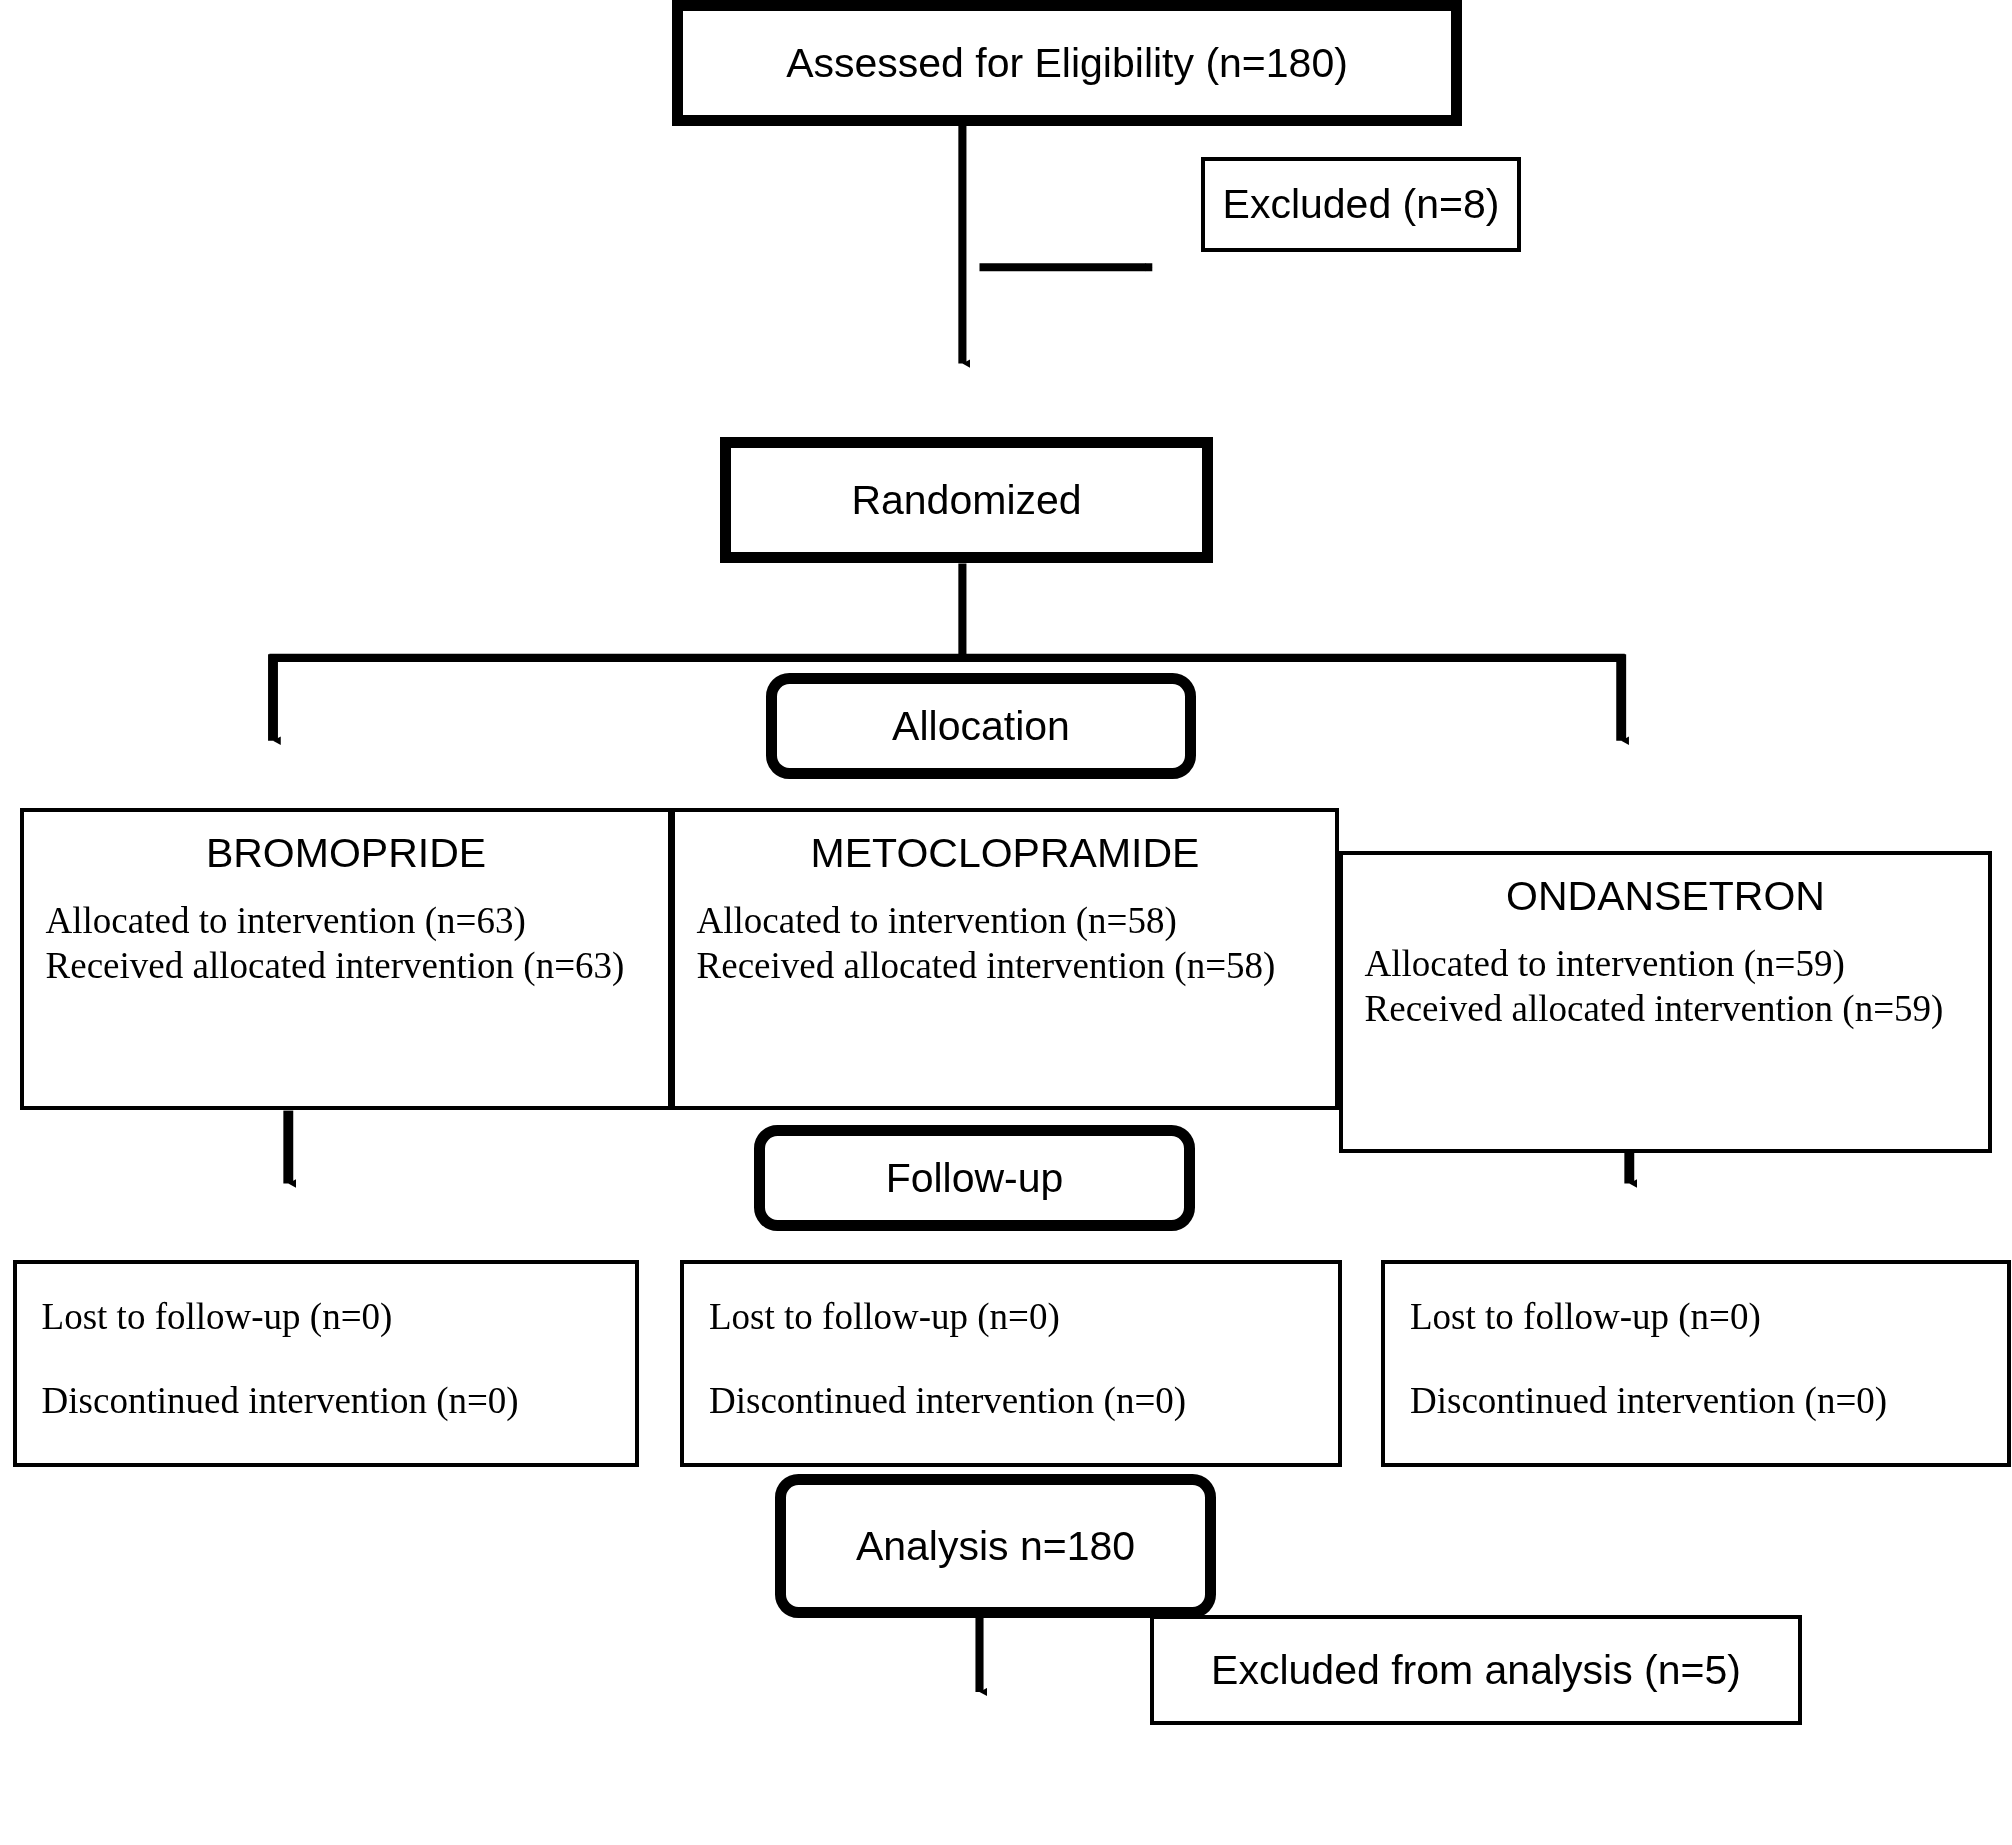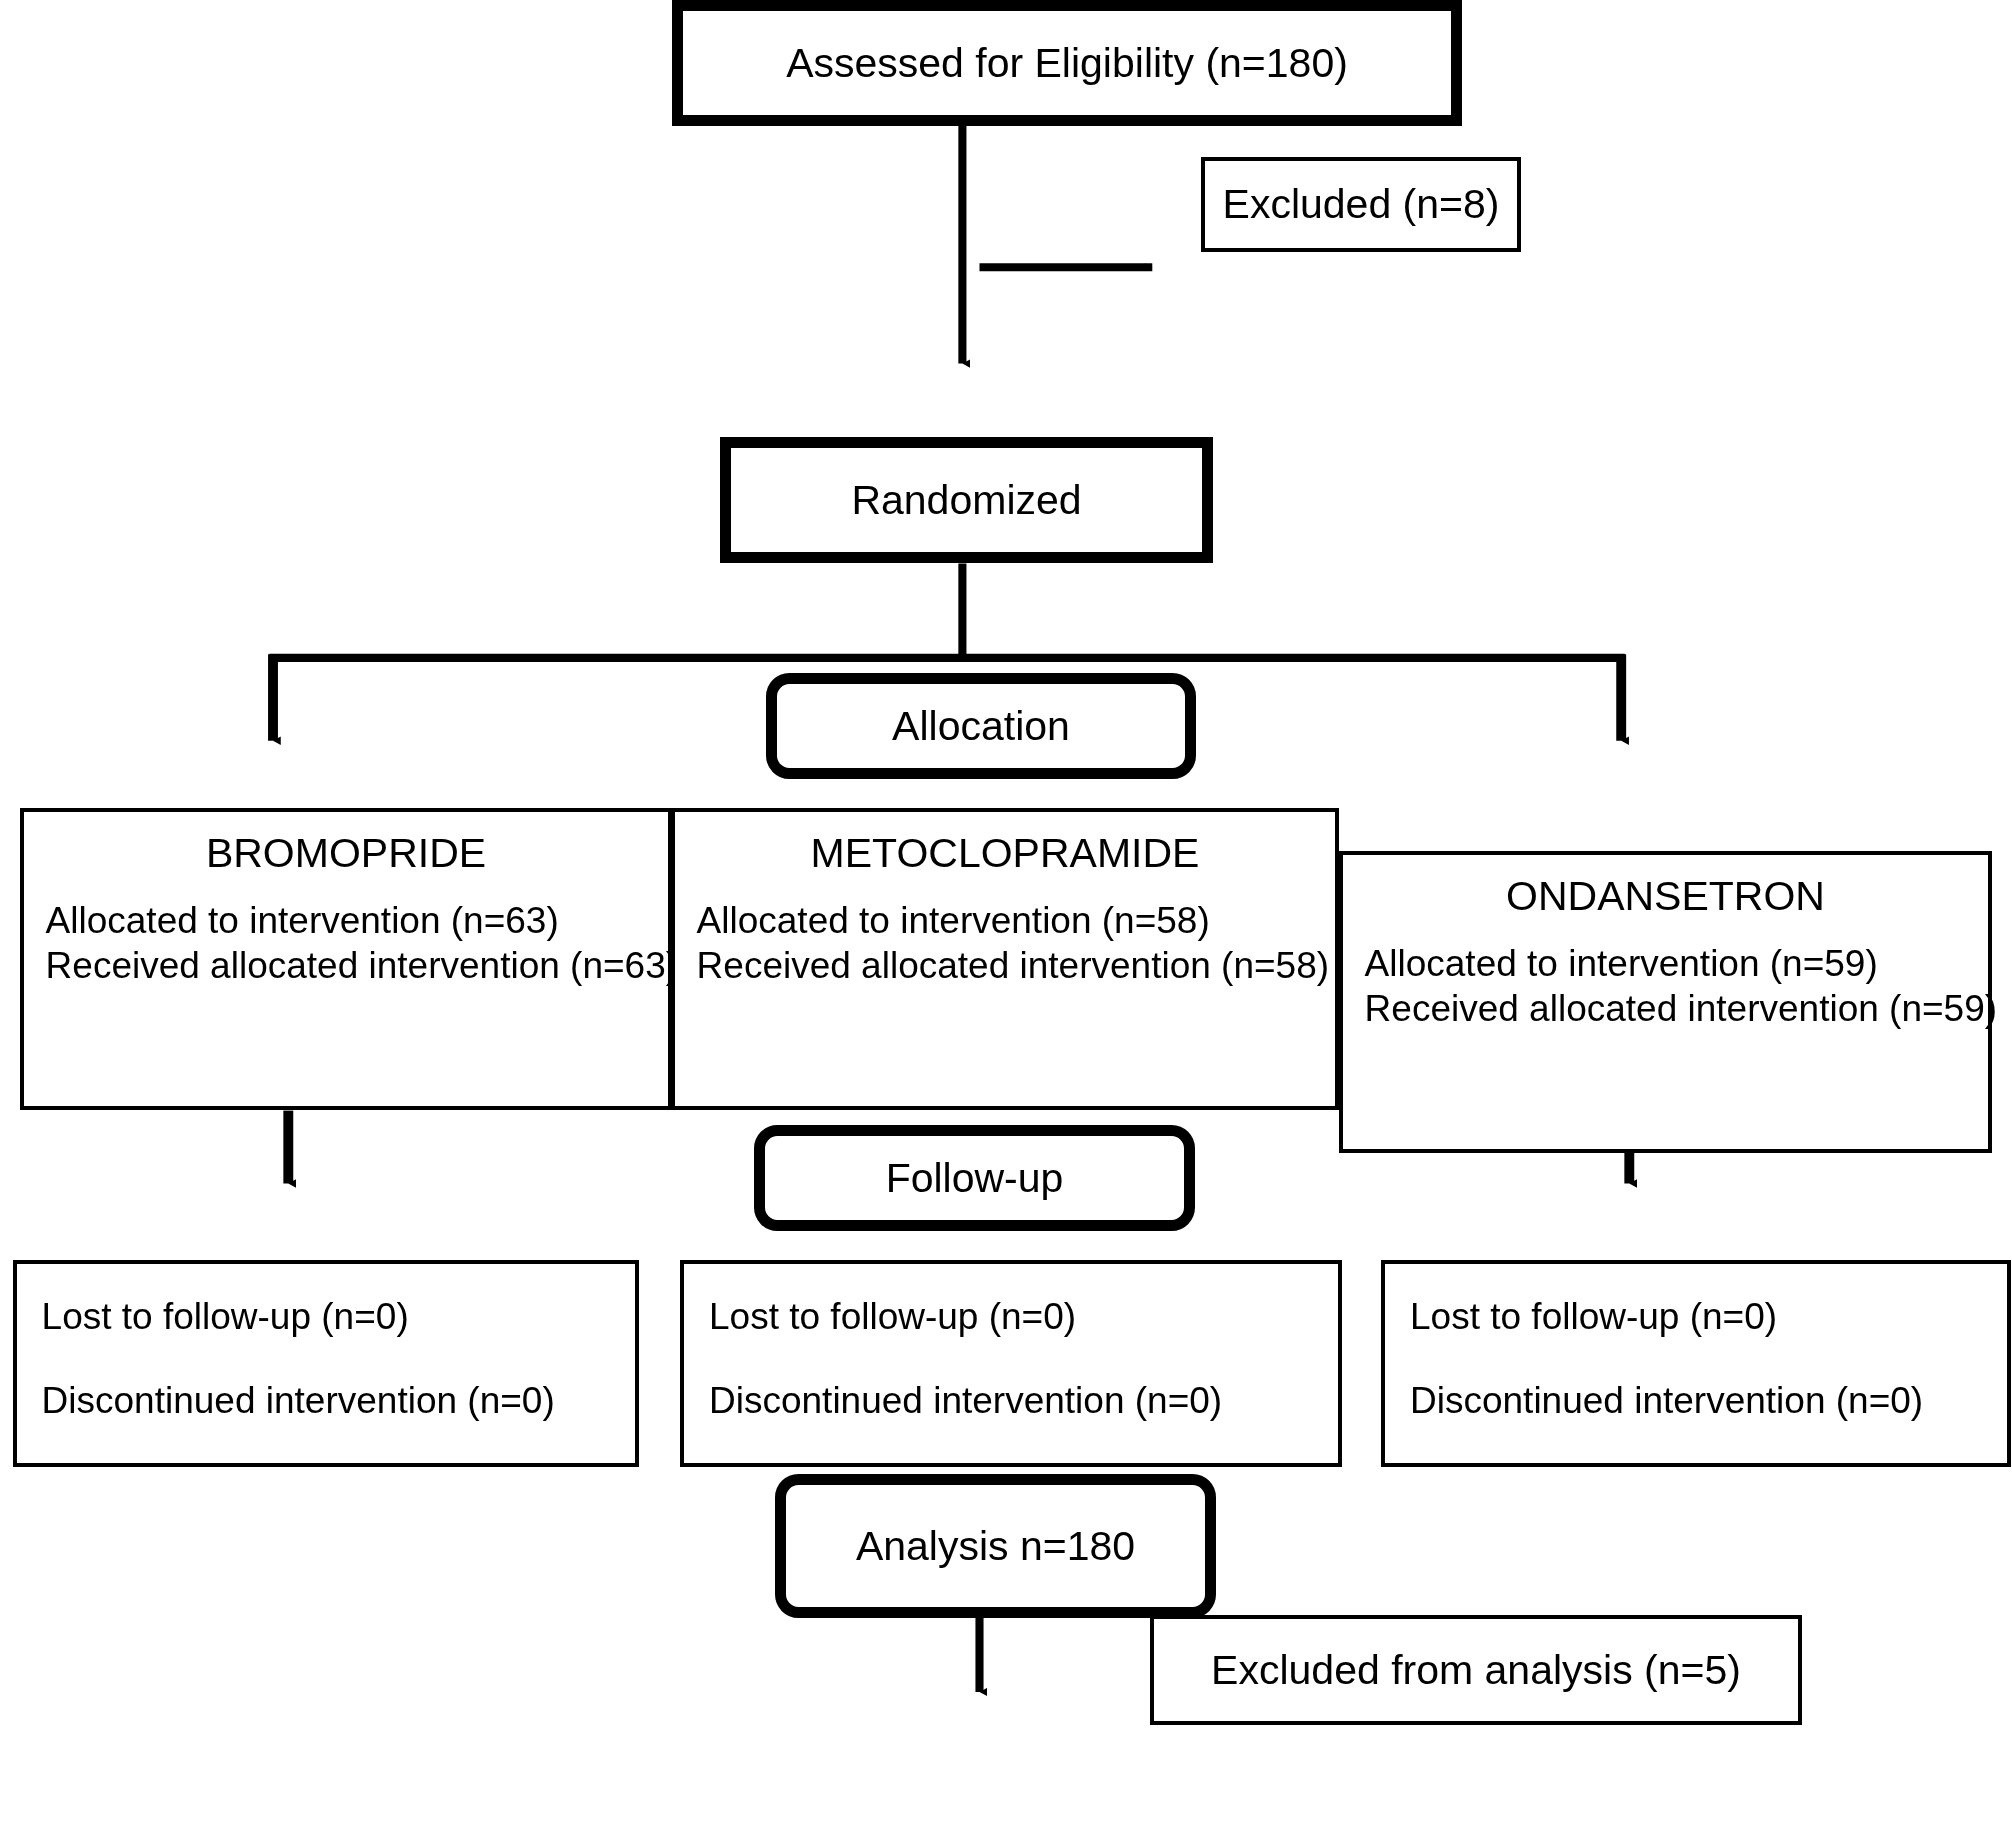--- a/index.html
+++ b/index.html
@@ -58,20 +58,21 @@
     font-size: 41px;
     line-height: 1.05;
     white-space: nowrap;
     width: 100%;
     text-align: center;
   }
   .bodyline {
     font-size: 37px;
     line-height: 1.12;
     white-space: nowrap;
+    font-family: Liberation Serif, serif;
   }
   .pad-lr {
     padding: 0 12.6px;
   }
   .alloc-box {
     padding: 20px 9px 0 9px;
     justify-content: flex-start;
   }
   .alloc-title {
     margin-bottom: 25px;

